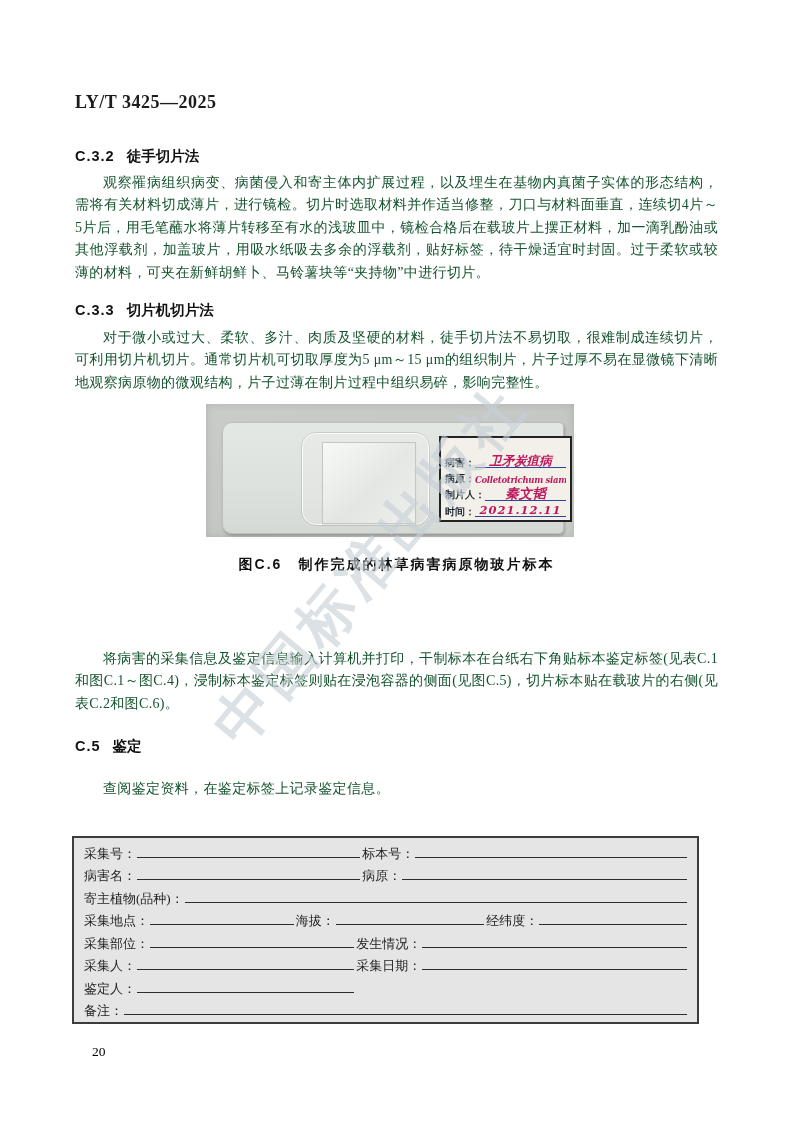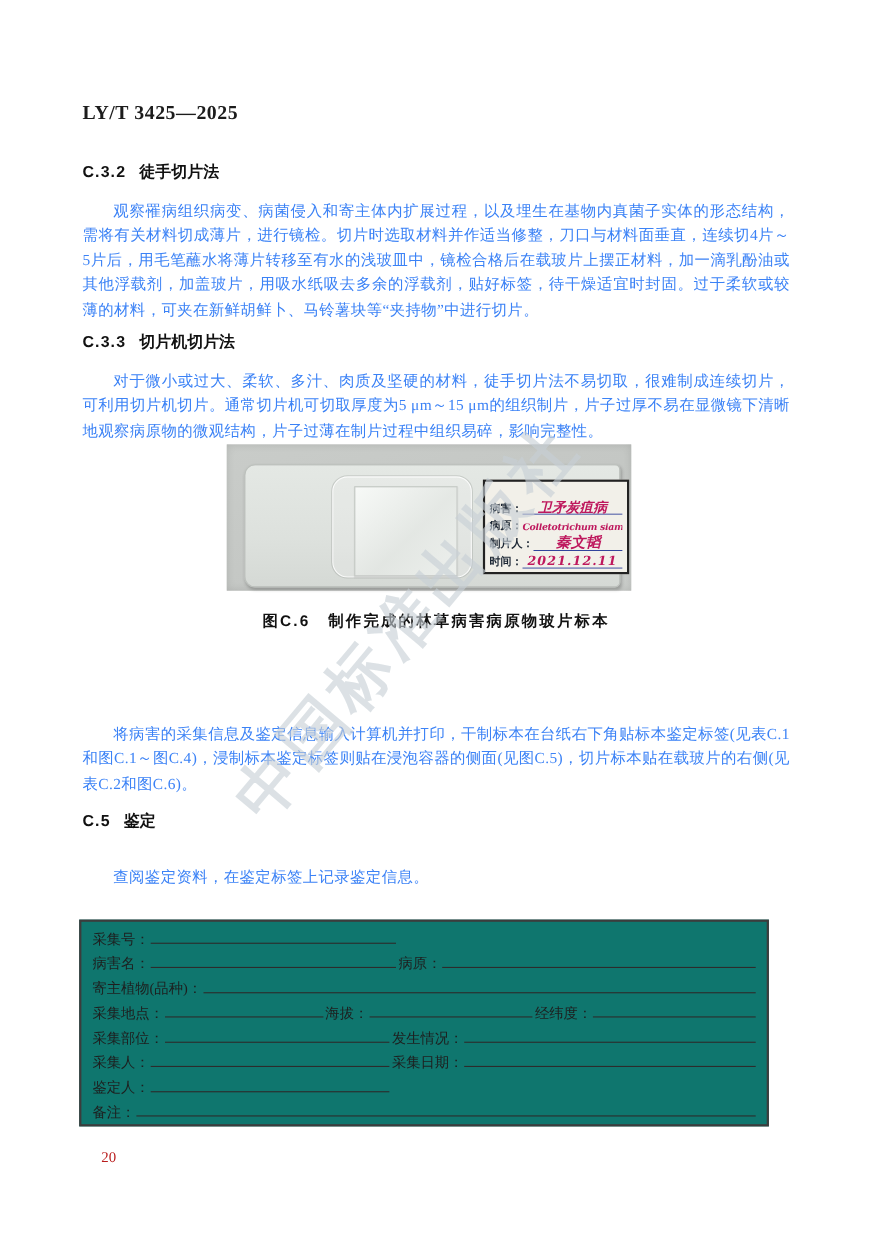--- a/index.html
+++ b/index.html
@@ -8,21 +8,21 @@
     background:#ffffff; overflow:hidden;
     font-family:"Liberation Serif","DejaVu Serif",serif;
     color:#1c1c1c;
   }
   .abs{position:absolute;}
   .doc-code{left:75px; top:92px; font-size:18px; font-weight:bold; letter-spacing:.5px;}
   .sec-head{left:75px; font-family:"Liberation Sans","DejaVu Sans",sans-serif;
     font-weight:bold; font-size:14.5px; color:#111; white-space:nowrap;}
   .sec-head .num{margin-right:12px; letter-spacing:1px;}
   .para{left:75px; width:643px; font-size:14px; line-height:22.4px;
-    text-align:justify; text-indent:2em; letter-spacing:.35px; color:#3b82f6;margin-top:10px;}
+    text-align:justify; text-indent:2em; letter-spacing:.35px; color:#14532d;}
   
   .photo{left:206px; top:404px; width:368px; height:133px;
     background:linear-gradient(160deg,#c9ccc9 0%,#c4c7c4 55%,#cbcecb 100%);
     box-shadow:inset 0 0 8px rgba(0,0,0,.12);}
   .slide{position:absolute; left:16px; top:18px; width:340px; height:110px;
     background:linear-gradient(180deg,#e4e8e4 0%,#dde1dd 60%,#d5d9d5 100%);
     border:1px solid #bcc0bc; border-radius:10px 5px 5px 10px;
     box-shadow:1px 2px 3px rgba(0,0,0,.22);}
   .frost-ring{position:absolute; left:79px; top:10px; width:125px; height:90px;
     border:1px solid rgba(255,255,255,.85); outline:1px solid rgba(150,155,150,.35);
@@ -46,28 +46,28 @@
   .caption{left:75px; top:556px; width:643px; text-align:center;
     font-family:"Liberation Sans","DejaVu Sans",sans-serif; font-weight:bold;
     font-size:14px; letter-spacing:2px; color:#111;}
   
   .tbl-title{left:75px; top:812px; width:643px; text-align:center;
     font-family:"Liberation Sans","DejaVu Sans",sans-serif; font-weight:bold;
     font-size:14px; letter-spacing:1.5px; color:#111;}
   .id-table{left:72px; top:836px; width:627px; height:188px;
     border:2px solid #3c3c3c; box-sizing:border-box;
     display:flex; flex-direction:column; padding:2px 8px 2px 10px;
-    background:#0f766e;}
+    background:#e5e5e5;}
   .trow{flex:1; display:flex;}
   .tf{display:flex; align-items:flex-end; box-sizing:border-box; padding-bottom:3px;}
   .tf .tl{font-size:13px; color:#1e1e1e; white-space:nowrap; line-height:1;}
   .tf .uline{flex:1; border-bottom:1px solid #2c2c2c; margin:0 2px 2px 1px; height:2px;}
   .w46{width:46%;} .w54{width:54%;} .w45{width:45%;} .w55{width:55%;}
   .w35{width:35%;} .w315{width:31.5%;} .w335{width:33.5%;} .wfull{width:100%;}
-  .page-num{left:92px; top:1044px; font-size:13.5px; color:#b91c1c;}
+  .page-num{left:92px; top:1044px; font-size:13.5px; color:#000000;}
   
   .wm{position:absolute; z-index:5; pointer-events:none; white-space:nowrap;
     font-family:"Liberation Sans","DejaVu Sans",sans-serif; font-weight:700;
     font-size:58px; letter-spacing:6px; color:rgba(199,207,213,.62);
     transform:rotate(-50deg); transform-origin:0 0;}
   .wm1{left:196px; top:712px;}
 </style>
 </head>
 <body>
 
@@ -118,20 +118,24 @@
   </div>
   <div class="abs para" style="top:778px;">查阅鉴定资料，在鉴定标签上记录鉴定信息。</div>
 
 
   <div class="abs id-table">
     <div class="trow">
       <div class="tf w46">
           <span class="tl">采集号：</span>
           <span class="uline"></span>
         </div>
+      <div class="tf w54">
+          <span class="tl">标本号：</span>
+          <span class="uline"></span>
+        </div>
     </div>
     <div class="trow">
       <div class="tf w46">
           <span class="tl">病害名：</span>
           <span class="uline"></span>
         </div>
       <div class="tf w54">
           <span class="tl">病原：</span>
           <span class="uline"></span>
         </div>

